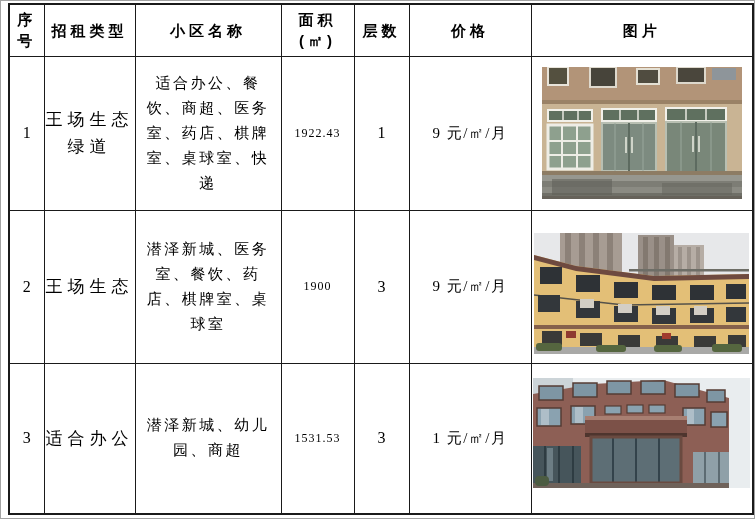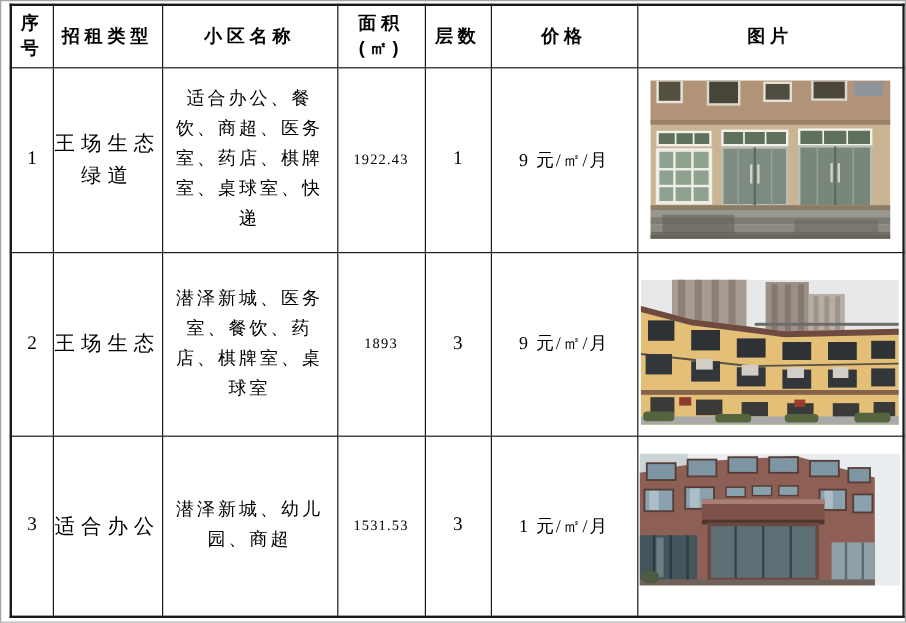--- a/index.html
+++ b/index.html
@@ -151,21 +151,21 @@
       </td>
     </tr>
 
     <tr class="row2">
       <td class="c-seq"><span class="txt">2</span></td>
       <td class="c-name"><span class="txt">王场生态</span></td>
       <td class="c-type"><span class="txt">潜泽新城、医务
 室、餐饮、药
 店、棋牌室、桌
 球室</span></td>
-      <td class="c-area"><span class="txt">1893</span></td>
+      <td class="c-area"><span class="txt">1900</span></td>
       <td class="c-floors"><span class="txt">3</span></td>
       <td class="c-price"><span class="txt">9 元/㎡/月</span></td>
       <td class="c-photo">
         <div class="photo ph2wrap">
           <svg width="215" height="121" viewBox="0 0 215 121">
             <rect width="215" height="121" fill="#e7e8ea"></rect>
             <rect x="26" y="0" width="62" height="42" fill="#a79c93"></rect>
             <g fill="#8c8178">
               <rect x="31" y="0" width="6" height="42"></rect>
                   <rect x="45" y="0" width="6" height="42"></rect>

